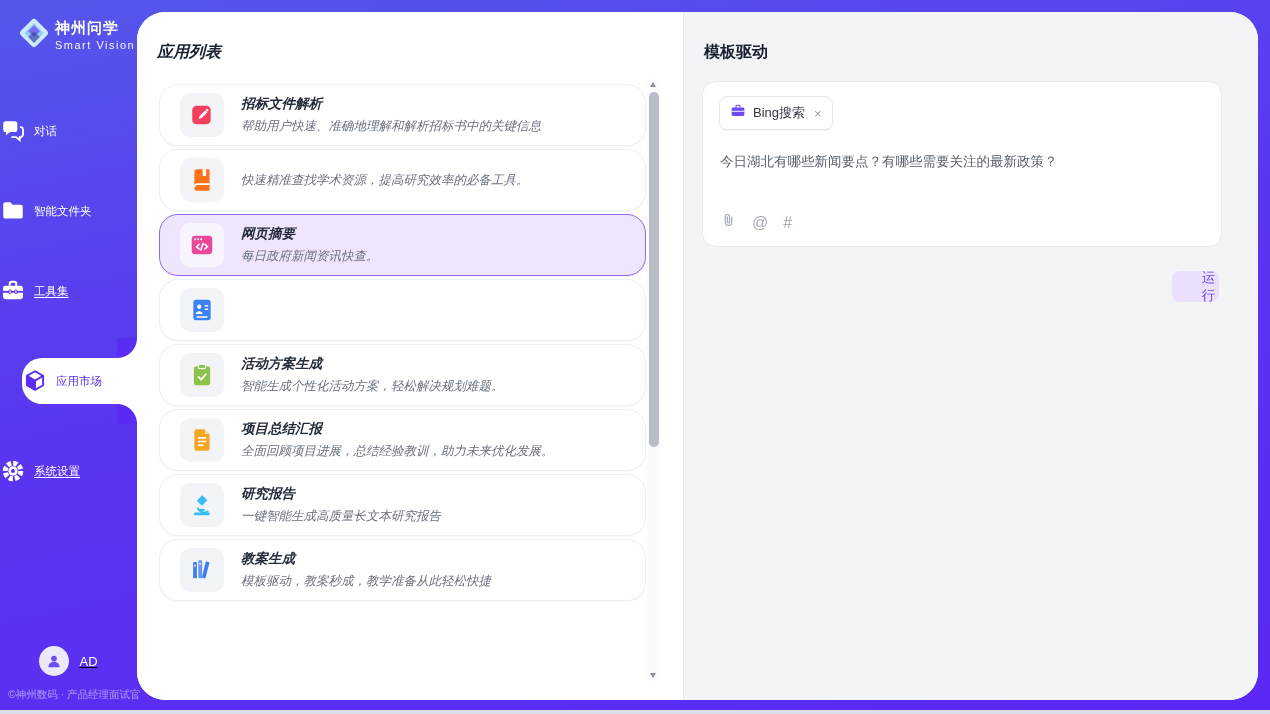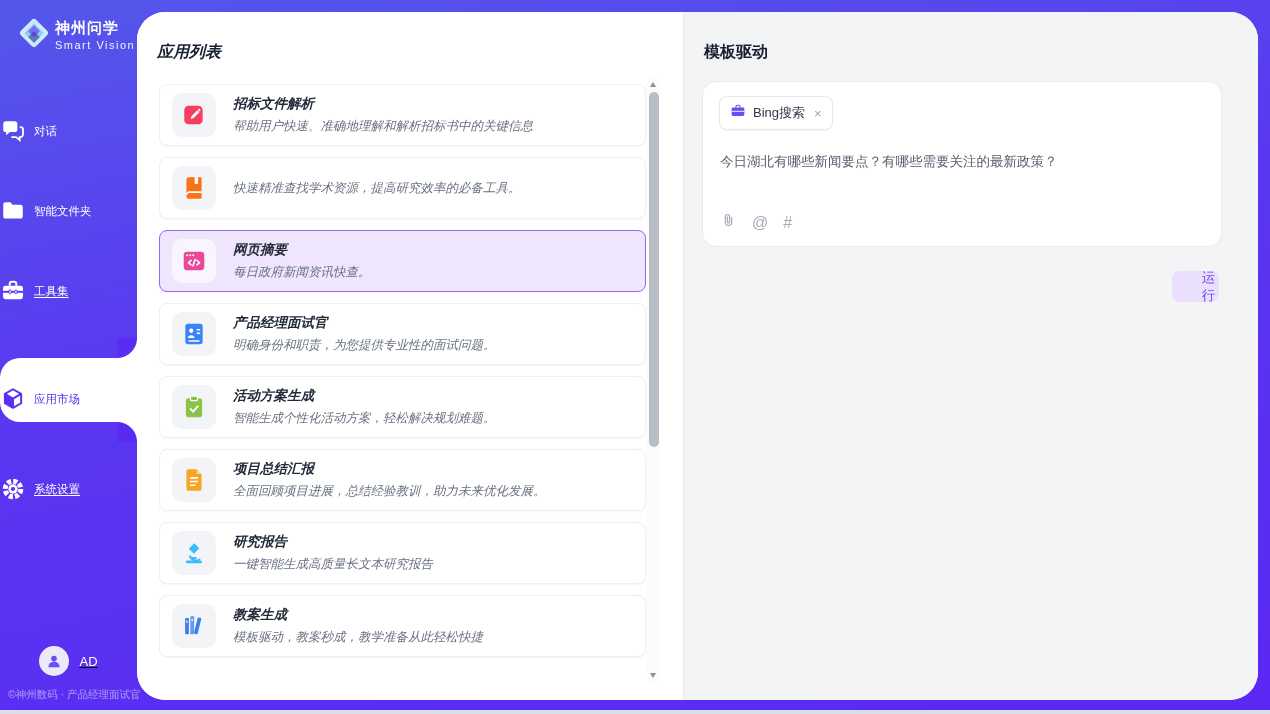--- a/index.html
+++ b/index.html
@@ -17,22 +17,22 @@
   .brand-name { font-size:15px; font-weight:700; letter-spacing:1px; }
   .brand-sub  { font-size:11px; letter-spacing:1.5px; opacity:.92; margin-top:1px; }
 
   .nav { position:absolute; top:96px; left:0; right:0; padding-top:22px; }
   .nav-item { display:flex; flex-direction:row; align-items:center; gap:8px;
               margin-bottom:54px; cursor:pointer; }
   .nav-icon { width:26px; height:26px; display:flex; align-items:center; justify-content:center; }
   .nav-label { font-size:11.5px; color:#fff; }
   .nav-label.u { text-decoration:underline; text-underline-offset:2px; }
 
-  .nav-item.selected { position:relative; background:#fff;
-                       border-radius:20px 0 0 20px; padding:28px 0 10px 0; margin-bottom:54px; }
+  .nav-item.selected { position:relative; margin-left:22px; background:#fff;
+                       border-radius:20px 0 0 20px; padding:10px 0 10px 0; margin-bottom:54px; }
   .nav-item.selected::before { content:""; position:absolute; right:0; top:-20px; width:20px; height:20px;
       background:radial-gradient(circle at 0 0, #5a2ef2 19.5px, #fff 20.5px); }
   .nav-item.selected::after  { content:""; position:absolute; right:0; bottom:-20px; width:20px; height:20px;
       background:radial-gradient(circle at 0 100%, #5a2af3 19.5px, #fff 20.5px); }
   .nav-item.selected .nav-label { color:#5b2ff2; }
 
   .user-row { position:absolute; bottom:34px; left:0; right:0; display:flex;
               align-items:center; justify-content:center; gap:10px;text-decoration:underline; }
   .avatar { width:30px; height:30px; border-radius:50%; background:#ece9fb;
             display:flex; align-items:center; justify-content:center; }
@@ -41,22 +41,22 @@
                  color:rgba(255,255,255,.5); white-space:nowrap; }
 
   
   .content { position:absolute; left:137px; top:12px; right:12px; bottom:10px;
              border-radius:28px; overflow:hidden; display:flex; background:#fff; }
 
   .list-panel { width:546px; background:#fff; position:relative; flex:none;font-style:italic; }
   .panel-title { position:absolute; top:30px; left:20px; font-size:16px; font-weight:700; color:#171f30; }
 
   .app-list { position:absolute; top:72px; left:22px; right:37px; bottom:22px; overflow:hidden; }
-  .card { height:62px; background:#fff; border:1px solid #edeff3; border-radius:8px;
-          display:flex; align-items:center; gap:17px; padding:0 14px 0 12px; margin-bottom:11px;
+  .card { height:62px; background:#fff; border:1px solid #edeff3; border-radius:19px;
+          display:flex; align-items:center; gap:17px; padding:0 14px 0 20px; margin-bottom:3px;
           box-shadow:0 1px 2px rgba(16,24,40,.04); cursor:pointer; }
   .card.selected { background:#efe6fd; border:1px solid #9466f8; }
   .card-icon { width:44px; height:44px; border-radius:10px; background:#f2f4f8; flex:none;
                display:flex; align-items:center; justify-content:center; }
   .card.selected .card-icon { background:#f9f5ff; }
   .card-title { font-size:13.5px; font-weight:700; color:#232b3a; margin-bottom:5px; }
   .card-desc  { font-size:12.5px; color:#68707f; }
 
   .scrollbar { position:absolute; top:66px; right:23px; width:13px; bottom:18px;
                background:#fbfbfc; border-radius:7px; }
@@ -218,24 +218,20 @@
           </div>
           <div class="card">
             <span class="card-icon">
               <svg viewBox="0 0 24 24" width="26" height="26">
                 <rect x="4" y="2.5" width="16" height="19" rx="2.5" fill="#3b82f6"></rect>
                 <circle cx="9.4" cy="9" r="2" fill="#fff"></circle>
                 <path d="M6.2 15.6a3.3 3.3 0 016.4 0z" fill="#fff"></path>
                 <path d="M14.5 8h3.2M14.5 11.2h3.2M7 18.5h10" stroke="#fff" stroke-width="1.4"></path>
               </svg>
             </span>
-            <div>
-              <div class="card-title">产品经理面试官</div>
-              <div class="card-desc">明确身份和职责，为您提供专业性的面试问题。</div>
-            </div>
           </div>
           <div class="card">
             <span class="card-icon">
               <svg viewBox="0 0 24 24" width="26" height="26">
                 <rect x="4.5" y="4" width="15" height="17.5" rx="2.6" fill="#8bc34a"></rect>
                 <rect x="8.7" y="2" width="6.6" height="4.2" rx="1.3" fill="#8bc34a" stroke="#fff" stroke-width="1.2"></rect>
                 <path d="M8.8 13.8l2.4 2.4 4.3-4.9" stroke="#fff" stroke-width="1.7" fill="none" stroke-linecap="round"></path>
               </svg>
             </span>
             <div>

